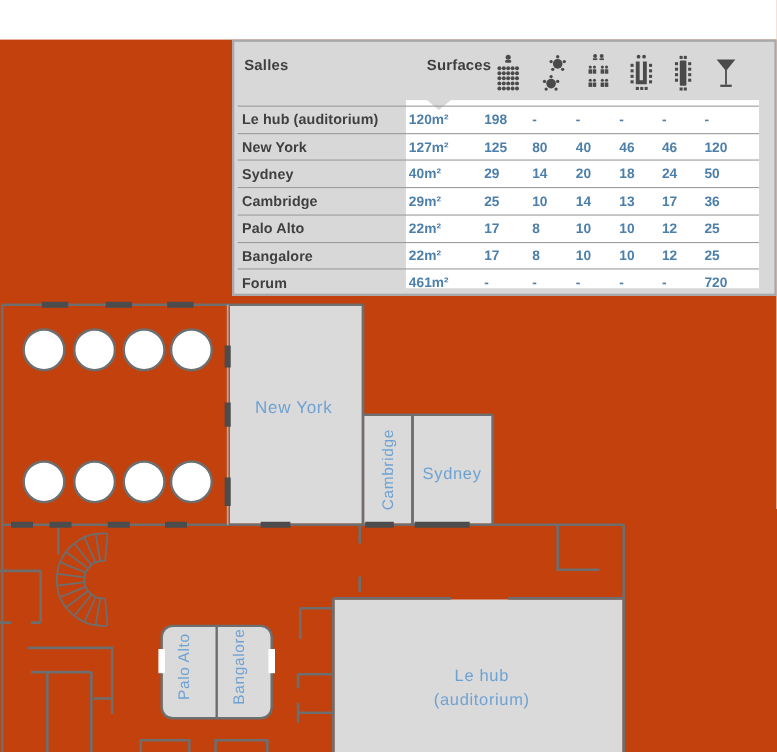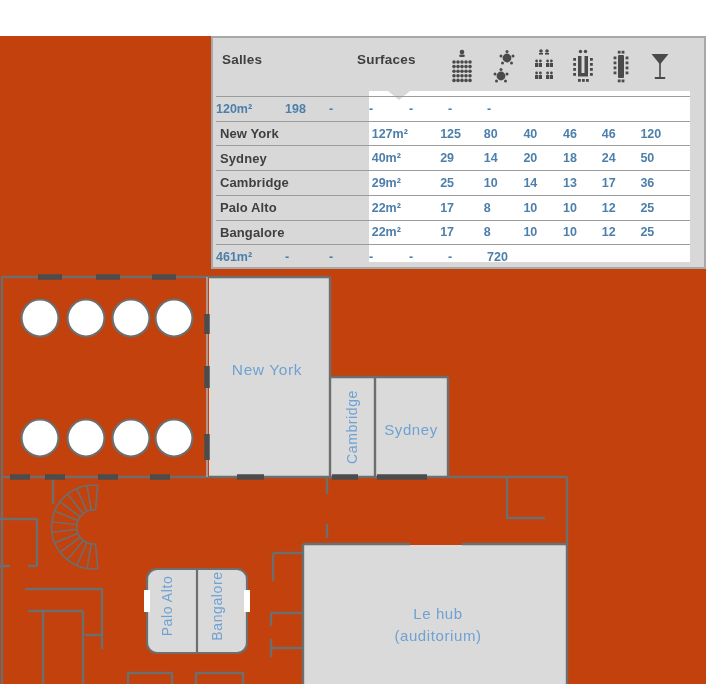--- a/index.html
+++ b/index.html
@@ -4,21 +4,21 @@
 <style>
   html,body{margin:0;padding:0;background:#ffffff;width:706px;height:684px;overflow:hidden;
     font-family:"Liberation Sans", sans-serif;}
   .stage{position:relative;width:706px;height:684px;background:#c2410c;margin-top:36px;}
 
   
   .panel{position:absolute;left:211px;top:0;width:495px;height:233px;
     background:#d8d8d8;border:2px solid #a8a8a8;box-sizing:border-box;}
   .panel .hdr-label{position:absolute;top:14px;font-size:13.5px;font-weight:bold;color:#3f3f3f;letter-spacing:.2px;}
   .hdr-salles{left:9px;}
-  .hdr-surfaces{left:144px;}
+  .hdr-surfaces{left:175px;}
   .icon-cell{position:absolute;top:8px;width:26px;height:42px;display:flex;align-items:center;justify-content:center;}
   .icon-cell svg{display:block;}
   .callout{position:absolute;left:156px;top:53px;width:321px;height:171px;background:#ffffff;}
   .notch{position:absolute;left:19px;top:0;width:0;height:0;
     border-left:11px solid transparent;border-right:11px solid transparent;border-top:9px solid #d8d8d8;}
   .rows{position:absolute;left:3px;top:58px;width:474px;}
   .trow{display:flex;align-items:center;height:23.71px;border-top:1px solid #9c9c9c;}
   .cell{font-weight:bold;color:#4d7fab;font-size:12.5px;text-align:left;}
   .name{width:153px;text-align:left;color:#3f3f3f;font-size:13px;padding-left:4px;letter-spacing:.1px;
     white-space:nowrap;overflow:hidden;}
@@ -155,20 +155,21 @@
         <rect x="6.8" y="29" width="10.4" height="2"></rect>
       </svg>
     </div>
 
     <div class="callout">
       <div class="notch"></div>
     </div>
 
     <div class="rows">
   <div class="trow">
+    <span class="cell name">Le hub (auditorium)</span>
     <span class="cell surf">120m²</span>
     <span class="cell cap1">198</span>
     <span class="cell cap2">-</span>
     <span class="cell cap3">-</span>
     <span class="cell cap4">-</span>
     <span class="cell cap5">-</span>
     <span class="cell cap6">-</span>
   </div>
 
   <div class="trow">
@@ -220,20 +221,21 @@
     <span class="cell surf">22m²</span>
     <span class="cell cap1">17</span>
     <span class="cell cap2">8</span>
     <span class="cell cap3">10</span>
     <span class="cell cap4">10</span>
     <span class="cell cap5">12</span>
     <span class="cell cap6">25</span>
   </div>
 
   <div class="trow">
+    <span class="cell name">Forum</span>
     <span class="cell surf">461m²</span>
     <span class="cell cap1">-</span>
     <span class="cell cap2">-</span>
     <span class="cell cap3">-</span>
     <span class="cell cap4">-</span>
     <span class="cell cap5">-</span>
     <span class="cell cap6">720</span>
   </div>
 </div>
   </div>

